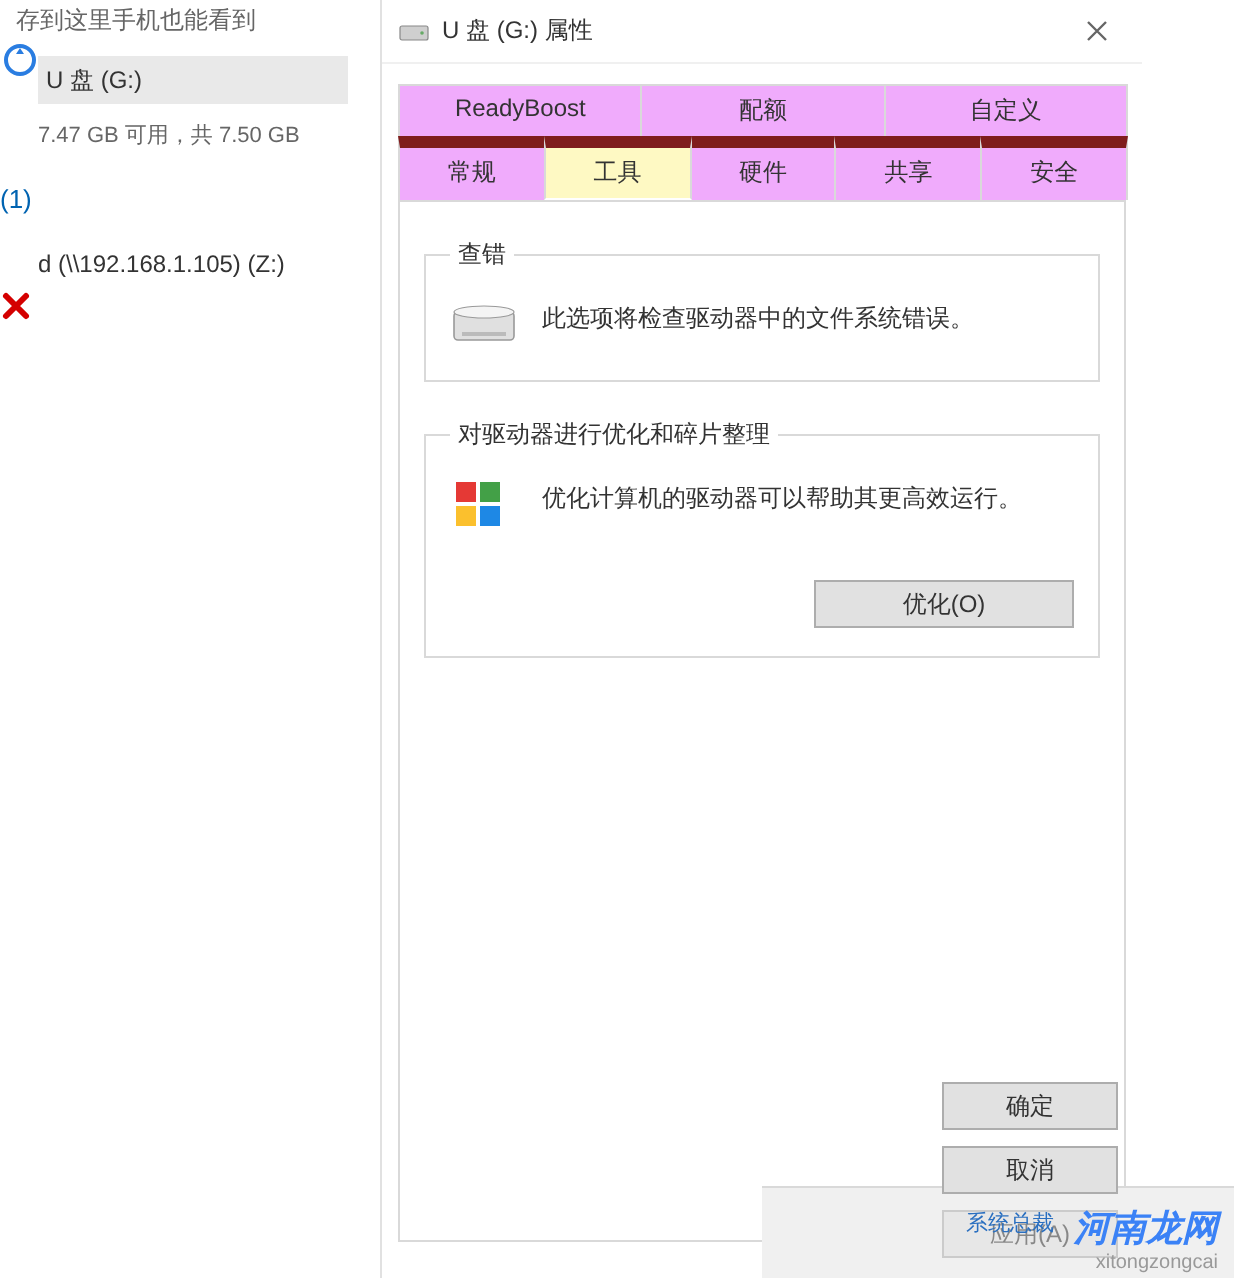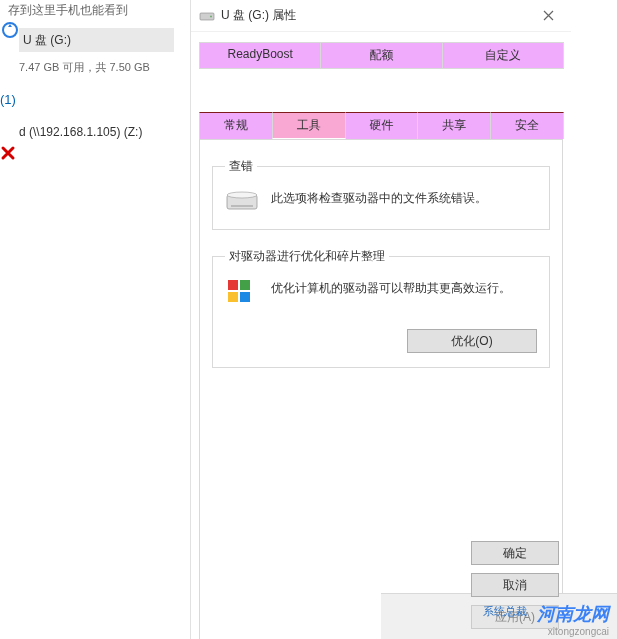--- a/index.html
+++ b/index.html
@@ -24,23 +24,23 @@
   .titlebar .disk-icon { width: 16px; height: 12px; margin-right: 6px; }
   .titlebar .title { font-size: 12px; color: #333; }
   .titlebar .close { position: absolute; right: 0; top: 0; width: 45px; height: 30px; display: flex; align-items: center; justify-content: center; color: #666; }
   
   .tabs-wrap { padding: 10px 8px 0 8px; }
   .tabs-row { display: flex; border-bottom: none; }
   .tabs-row2 { display: flex; border-bottom: 1px solid #d9d9d9; position: relative; }
   .tab { padding: 4px 0; text-align: center; border: 1px solid #d9d9d9; border-bottom: none; background: #f0abfc; color: #333; margin-right: -1px; cursor: default; }
   .tabs-row .tab { flex: 1; border-bottom: 1px solid #d9d9d9; }
   .tabs-row2 .tab { flex: 1; }
-  .tab.active { background: #f9a8d4; border-bottom: 1px solid #fff; position: relative; z-index: 2; }
+  .tab.active { background: #fef9c3; border-bottom: 1px solid #fff; position: relative; z-index: 2; }
   .tabs-row2 { margin-top: -1px; }
-  .tabs-row2 .tab { border-top: 1px solid #7f1d1d; margin-top: 44px; }
+  .tabs-row2 .tab { border-top: 6px solid #7f1d1d; }
   
   .tab-content { border: 1px solid #d9d9d9; border-top: none; padding: 18px 12px; height: 520px; margin: 0 8px; }
   
   fieldset { border: 1px solid #d9d9d9; padding: 12px 12px 14px 12px; margin-bottom: 18px; }
   fieldset legend { padding: 0 4px; color: #333; font-size: 12px; }
   .fs-body { display: flex; align-items: flex-start; gap: 12px; }
   .fs-body .icon-lg { width: 34px; height: 28px; flex-shrink: 0; }
   .fs-desc { color: #333; font-size: 12px; line-height: 1.5; padding-top: 2px; }
   .fs-btnrow { display: flex; justify-content: flex-end; margin-top: 24px; }
   

